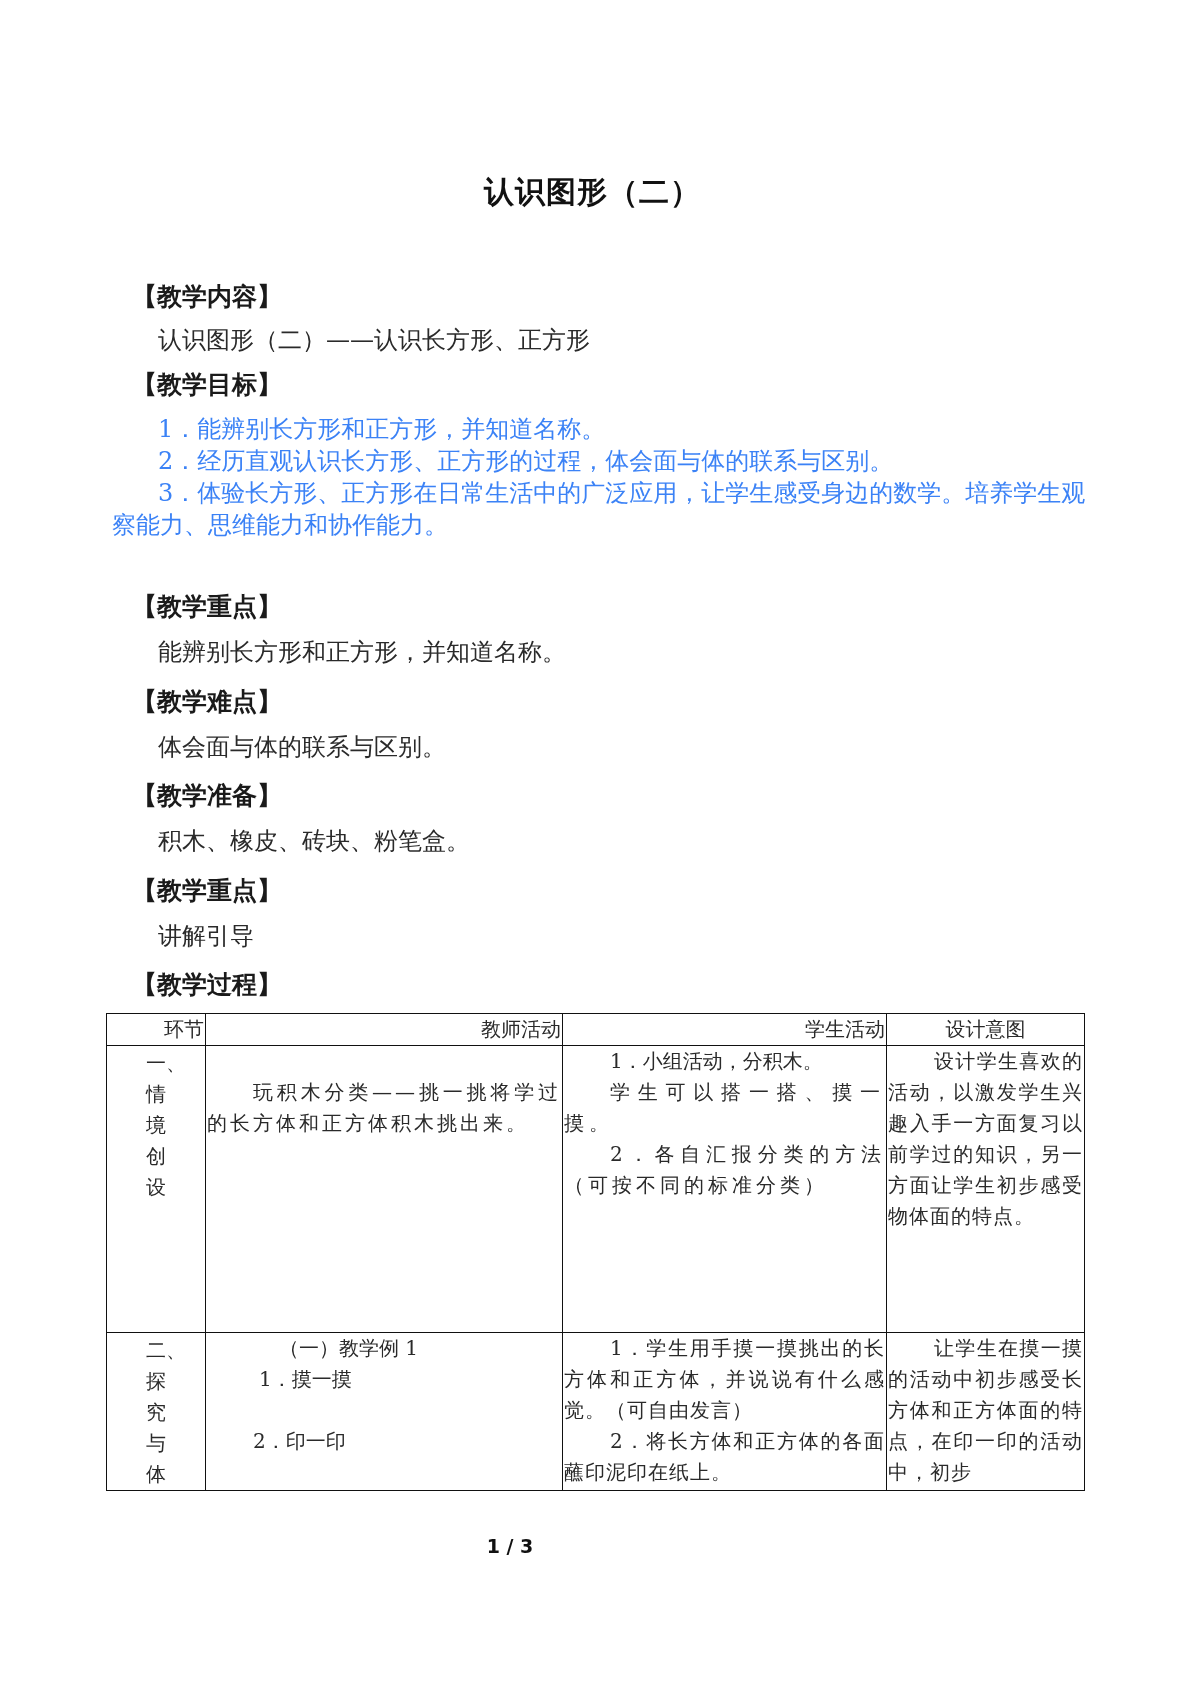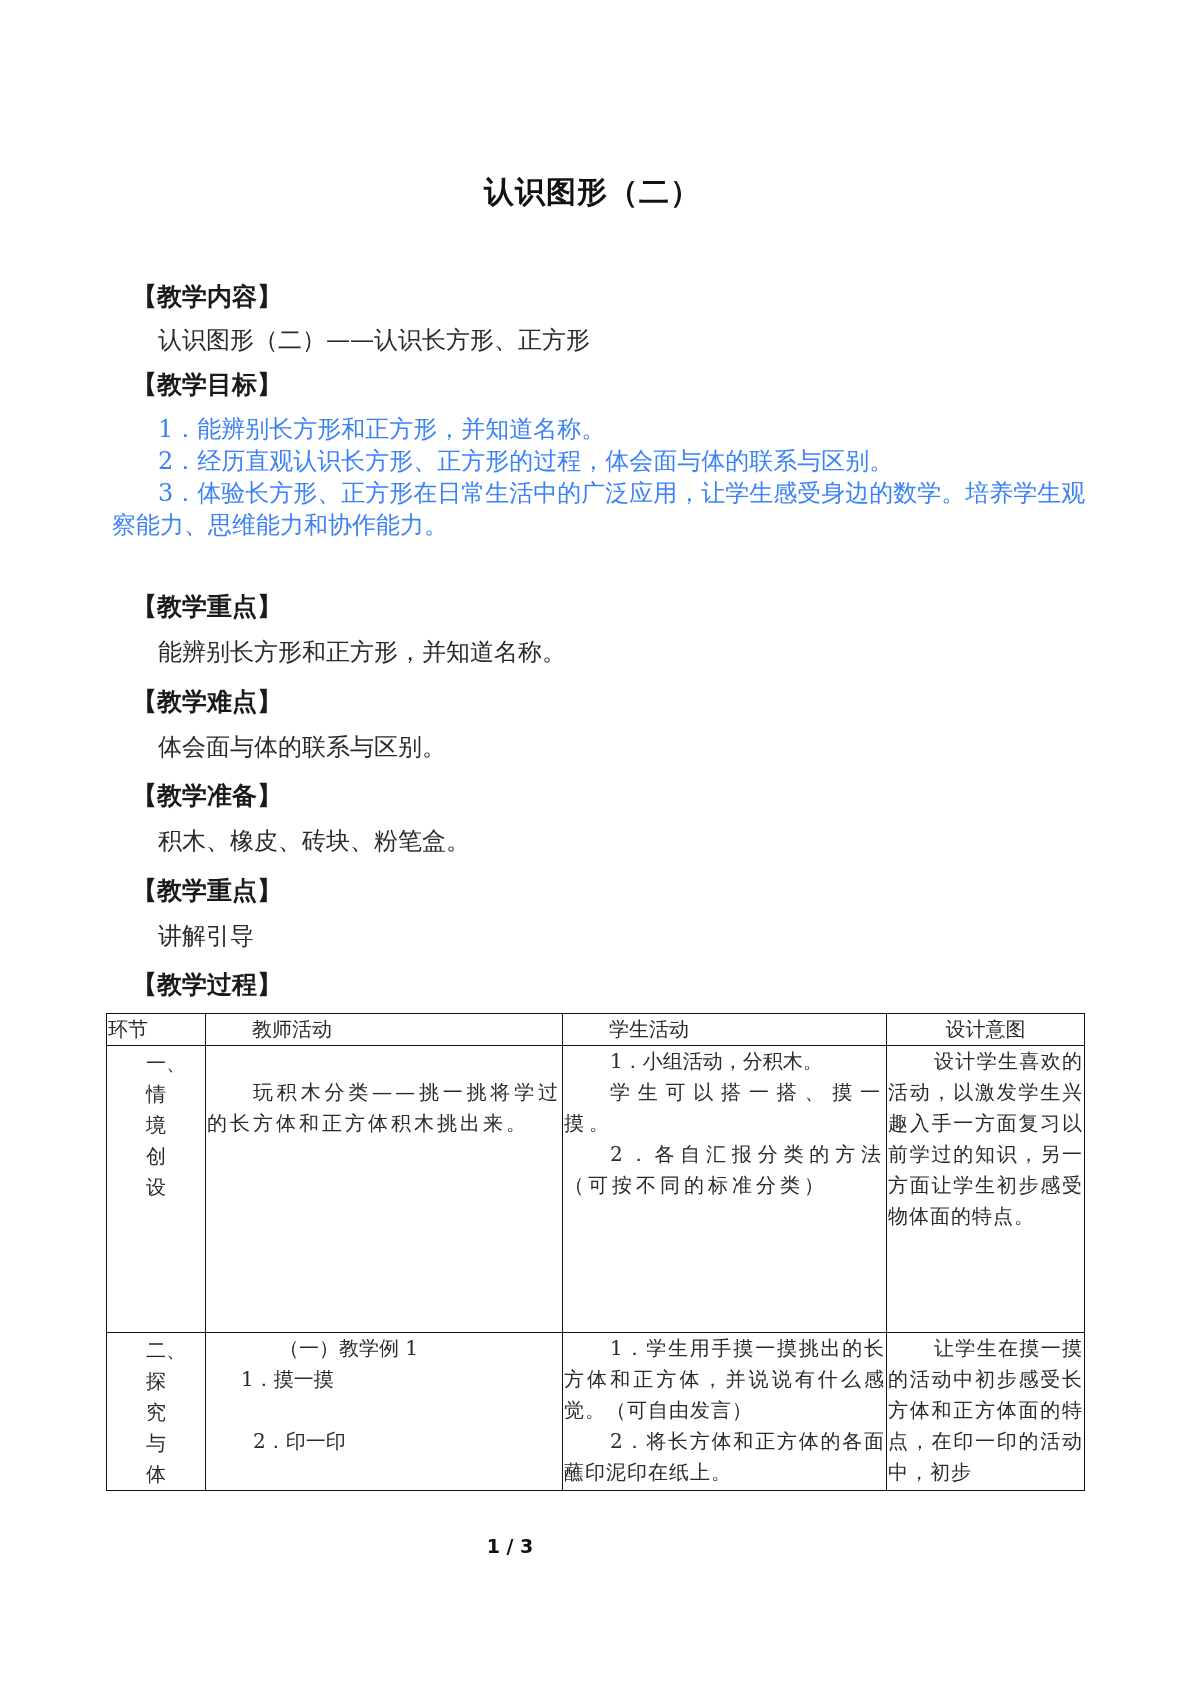--- a/index.html
+++ b/index.html
@@ -73,21 +73,21 @@
     table.process-table td, table.process-table th {
       border: 1.5px solid #111111;
       vertical-align: top;
       padding: 0 1px;
       font-weight: normal;
       line-height: 31px;
     }
     table.process-table th {
       height: 31px;
       line-height: 31px;
-      text-align: left;
+      text-align: right;
     }
     .th-stage { padding-left: 2px; }
     .th-teacher { padding-left: 46px !important; }
     .th-student { padding-left: 46px !important; }
     .th-intent { text-align: center !important; }
 
     .row1 td { height: 284px; }
     .row2 td { height: 155px; }
 
     .stage-cell {
@@ -191,21 +191,21 @@
     <tr class="row2">
       <td class="stage-cell">
         <span style="padding-left:20px;">二、</span>
         <span>探</span>
         <span>究</span>
         <span>与</span>
         <span>体</span>
       </td>
       <td>
         <span class="p-block" style="padding-left:72px;">（一）教学例 1</span>
-        <span class="p-block" style="padding-left:34px;">1．摸一摸</span>
+        <span class="p-block" style="padding-left:52px;">1．摸一摸</span>
         <span class="spacer-line"></span>
         <span class="p-block" style="padding-left:46px;">2．印一印</span>
       </td>
       <td class="justify-block">
         <span class="p-indent" style="letter-spacing:1px;">1．学生用手摸一摸挑出的长方体和正方体，并说说有什么感觉。（可自由发言）</span>
         <span class="p-indent" style="letter-spacing:1px;">2．将长方体和正方体的各面蘸印泥印在纸上。</span>
       </td>
       <td class="justify-block">
         <span class="p-indent" style="letter-spacing:1px;">让学生在摸一摸的活动中初步感受长方体和正方体面的特点，在印一印的活动中，初步</span>
       </td>

